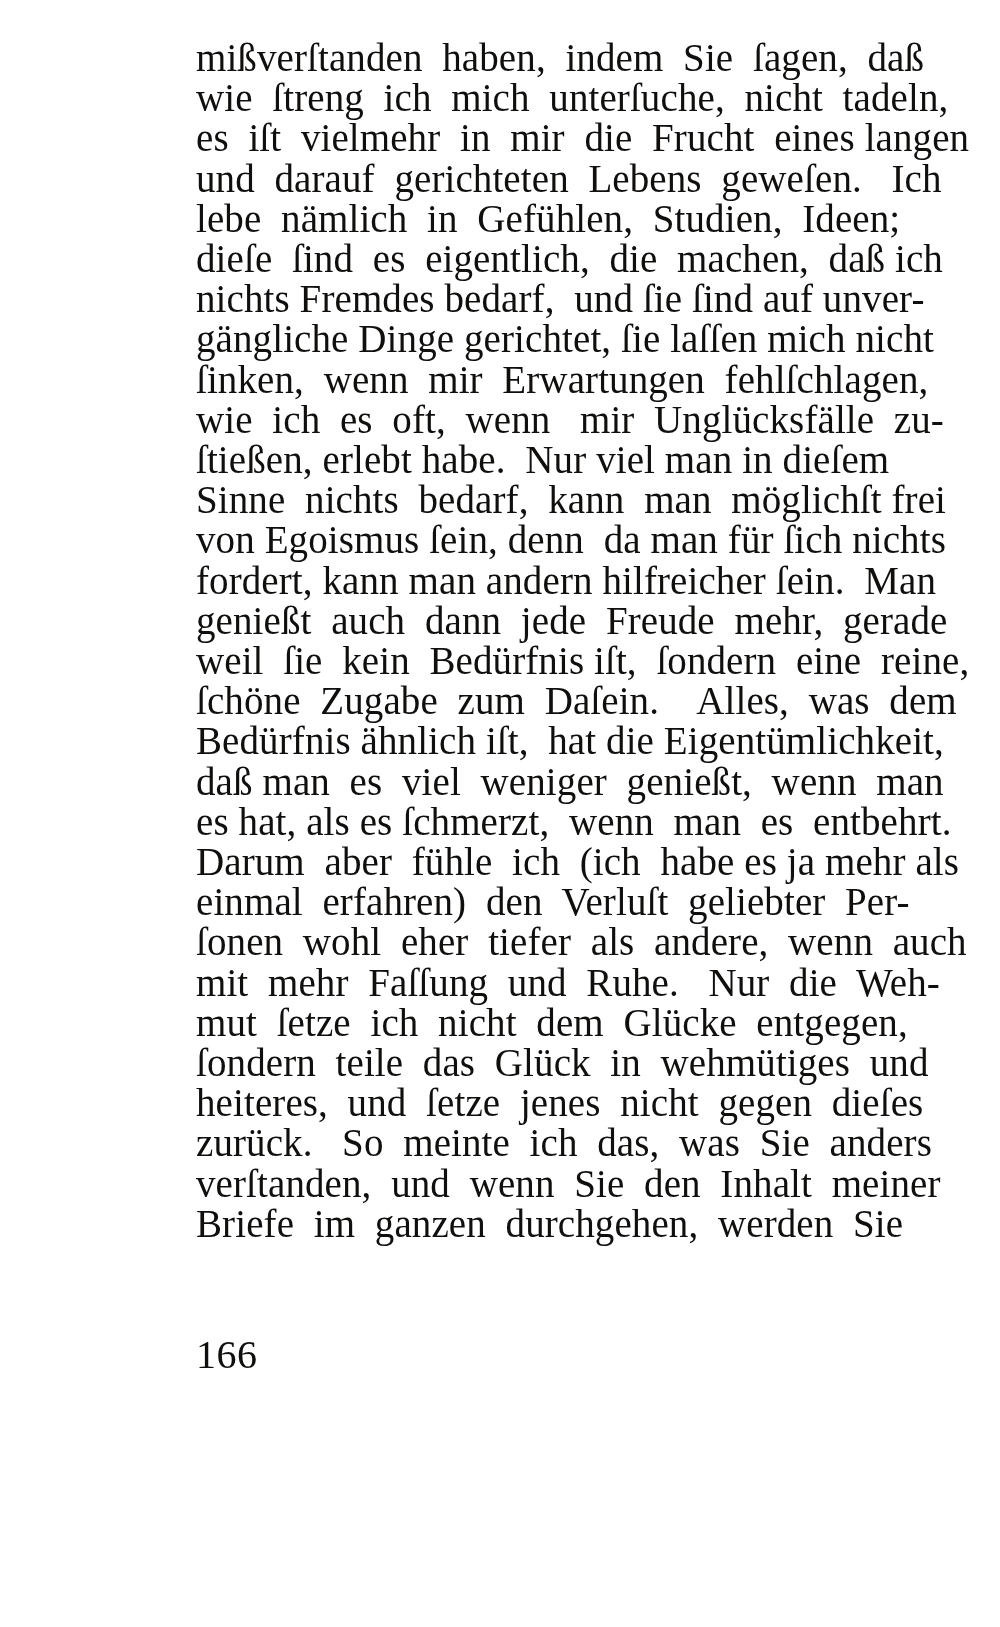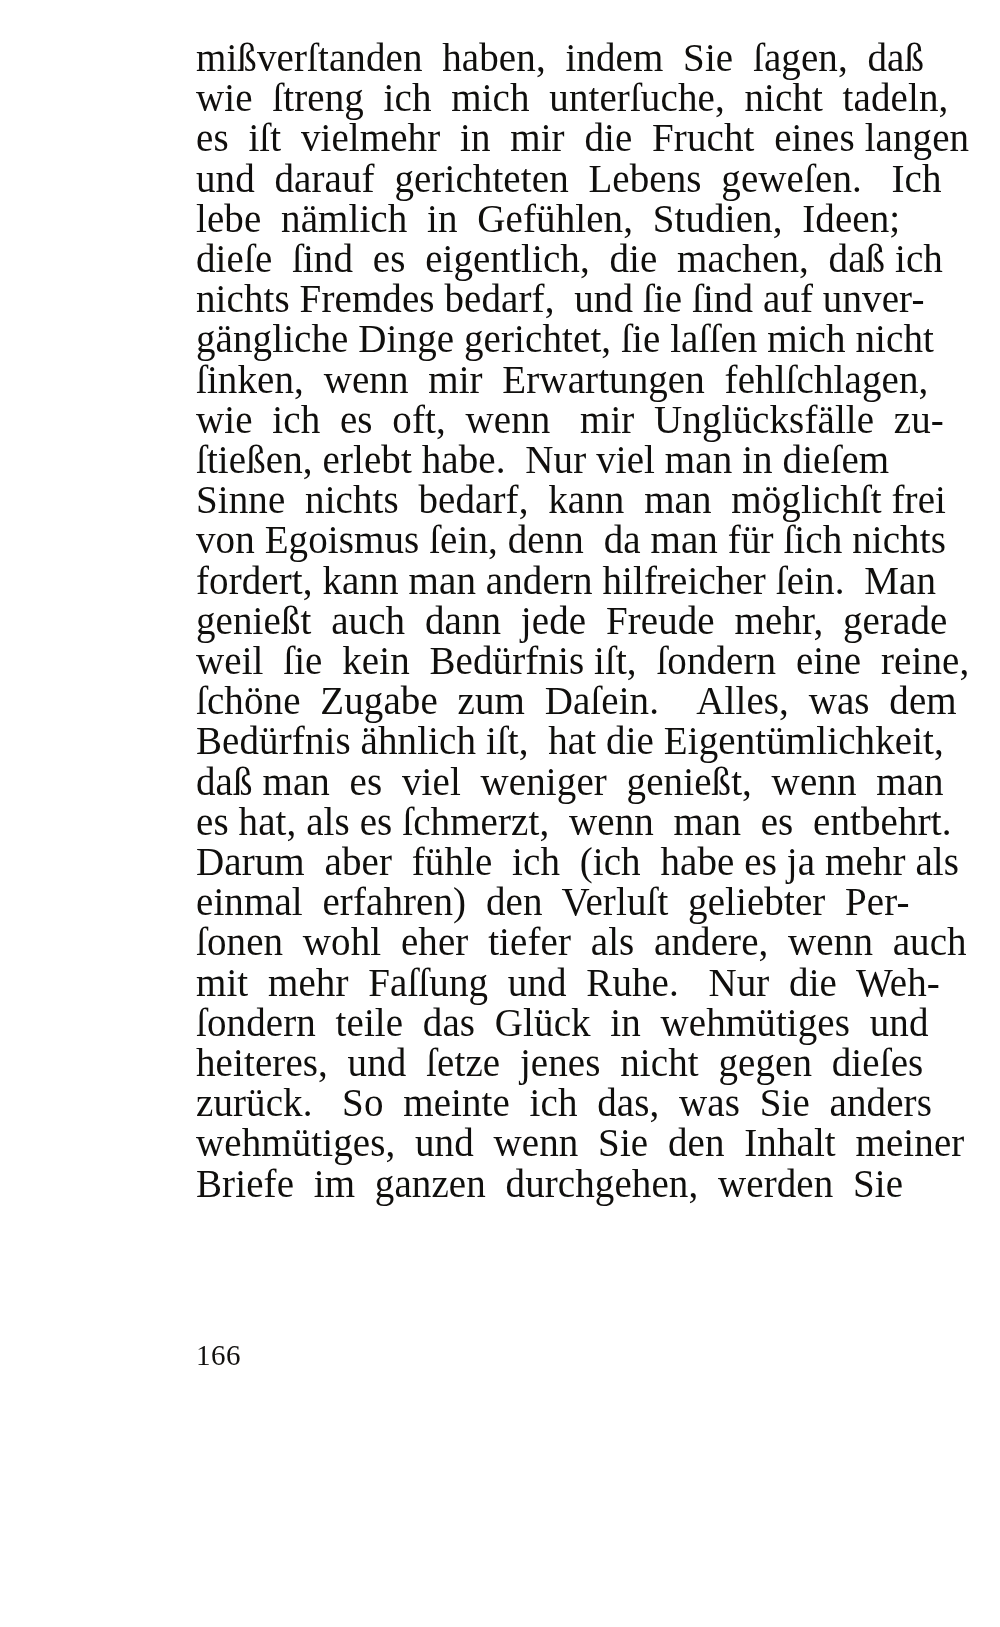--- a/index.html
+++ b/index.html
@@ -34,21 +34,21 @@
     font-size: 39px;
     line-height: 40.2px;
     letter-spacing: 0.1px;
     white-space: pre;
     color: #100f0d;
   }
   .folio {
     position: absolute;
     left: 196px;
     top: 1337px;
-    font-size: 29px;
+    font-size: 40px;
     line-height: 36px;
     color: #100f0d;
     letter-spacing: 0.5px;
   }
 </style>
 </head>
 <body>
 
 <div class="page">
 
@@ -70,22 +70,23 @@
     <span class="line">genießt  auch  dann  jede  Freude  mehr,  gerade</span>
     <span class="line">weil  ſie  kein  Bedürfnis iſt,  ſondern  eine  reine,</span>
     <span class="line">ſchöne  Zugabe  zum  Daſein.    Alles,  was  dem</span>
     <span class="line">Bedürfnis ähnlich iſt,  hat die Eigentümlichkeit,</span>
     <span class="line">daß man  es  viel  weniger  genießt,  wenn  man</span>
     <span class="line">es hat, als es ſchmerzt,  wenn  man  es  entbehrt.</span>
     <span class="line">Darum  aber  fühle  ich  (ich  habe es ja mehr als</span>
     <span class="line">einmal  erfahren)  den  Verluſt  geliebter  Per-</span>
     <span class="line">ſonen  wohl  eher  tiefer  als  andere,  wenn  auch</span>
     <span class="line">mit  mehr  Faſſung  und  Ruhe.   Nur  die  Weh-</span>
+    <span class="line">mut  ſetze  ich  nicht  dem  Glücke  entgegen,</span>
     <span class="line">ſondern  teile  das  Glück  in  wehmütiges  und</span>
     <span class="line">heiteres,  und  ſetze  jenes  nicht  gegen  dieſes</span>
     <span class="line">zurück.   So  meinte  ich  das,  was  Sie  anders</span>
-    <span class="line">wehmütiges,  und  wenn  Sie  den  Inhalt  meiner</span>
+    <span class="line">verſtanden,  und  wenn  Sie  den  Inhalt  meiner</span>
     <span class="line">Briefe  im  ganzen  durchgehen,  werden  Sie</span>
   </div>
 
   <div class="folio">166</div>
 
 </div>
 
 </body></html>

